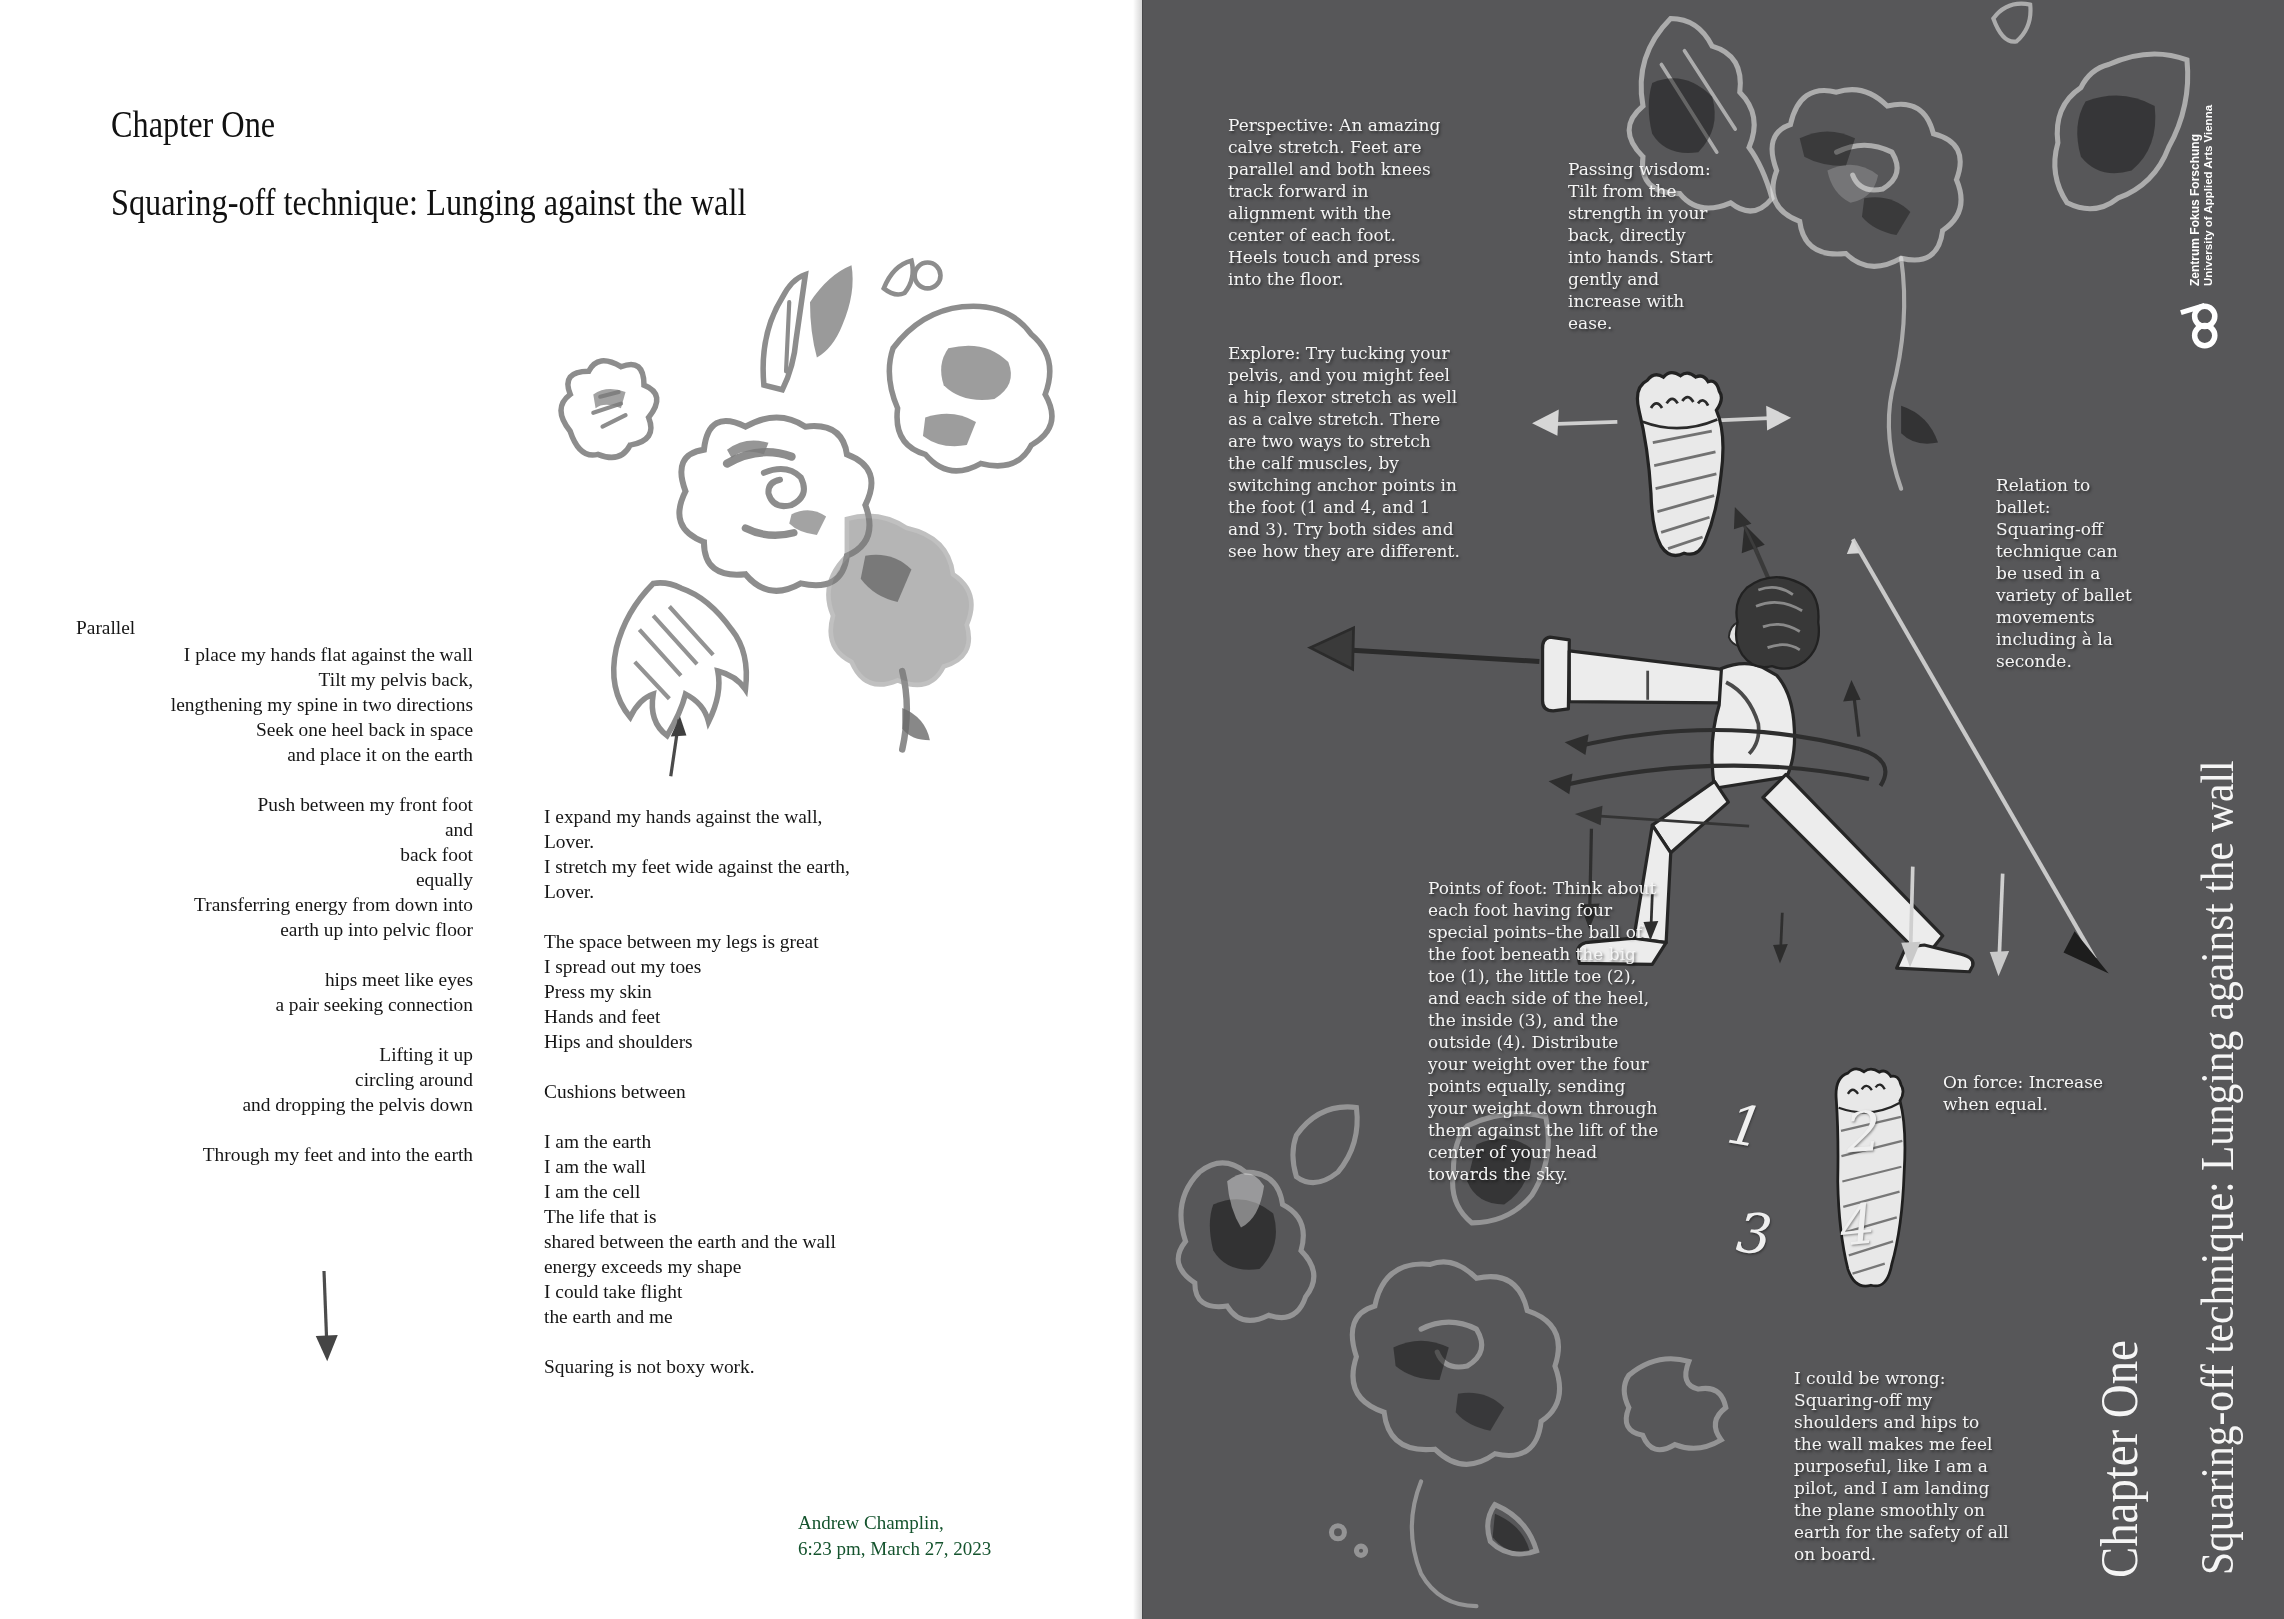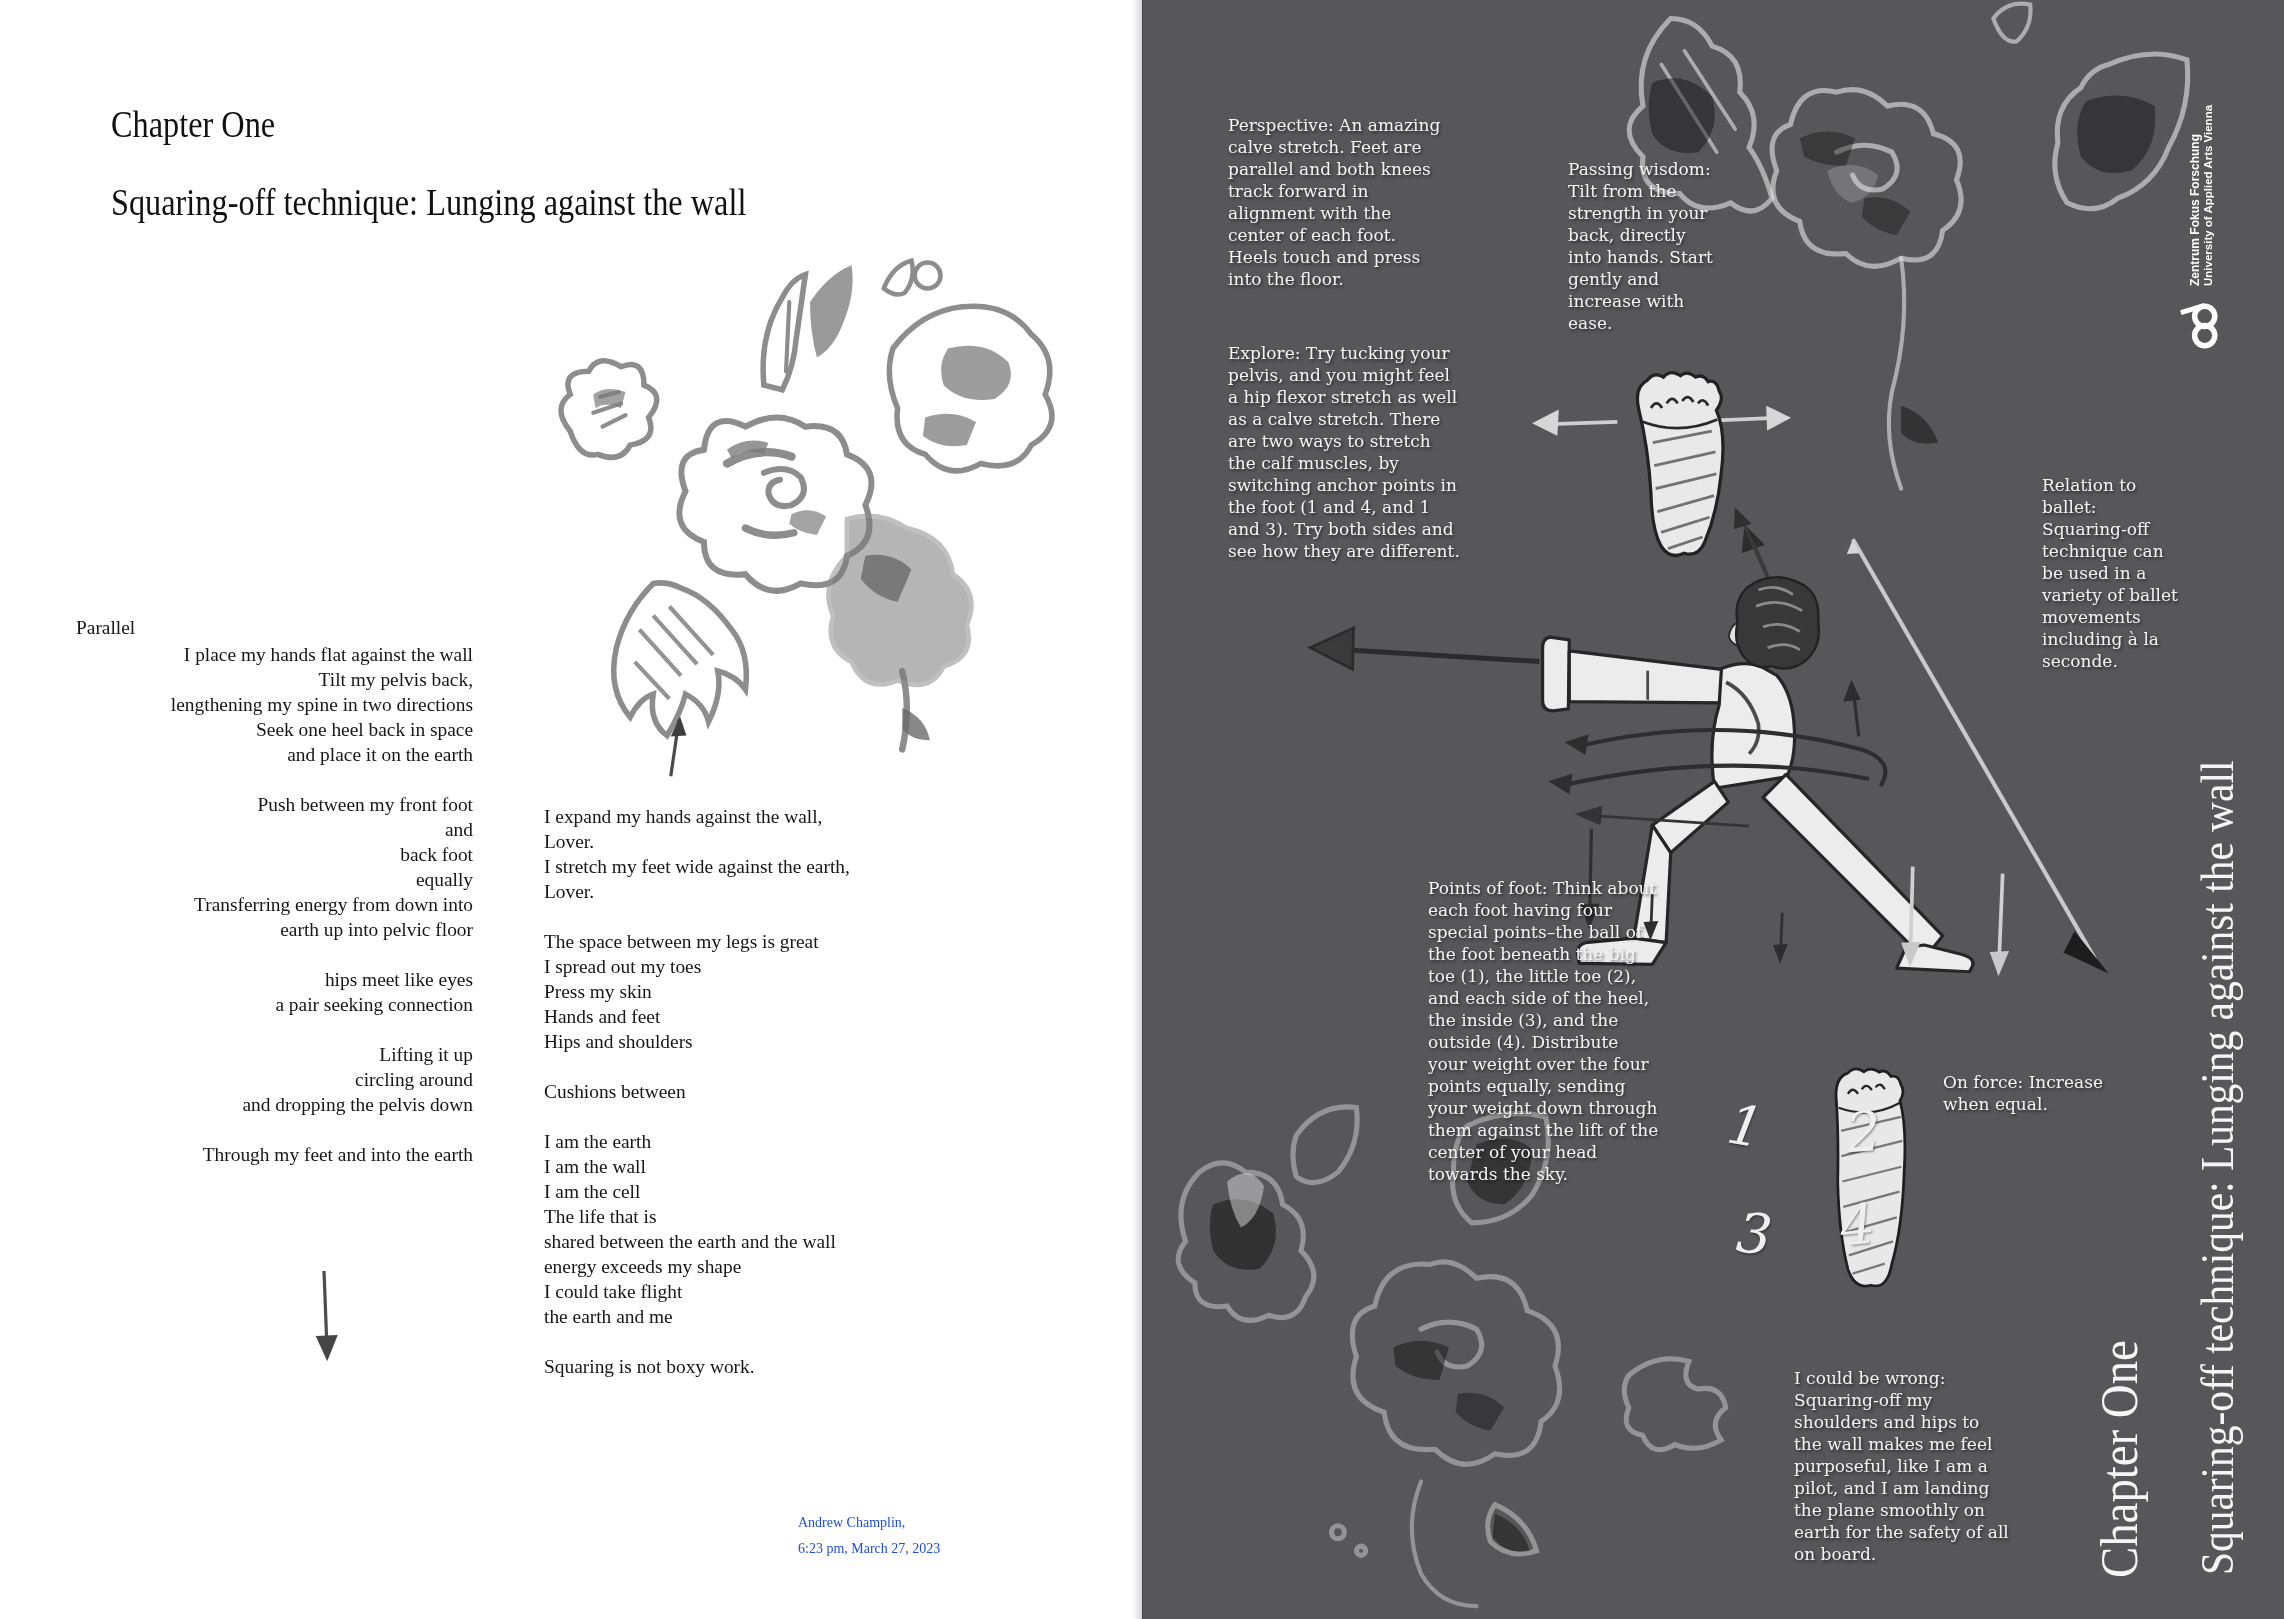--- a/index.html
+++ b/index.html
@@ -13,21 +13,21 @@
   #page-right{left:1142px;width:1142px;background:#575759;color:#f2f2f2;}
   .seam{position:absolute;top:0;left:1133px;width:10px;height:1620px;z-index:5;
     background:linear-gradient(to left, rgba(0,0,0,0.18), rgba(0,0,0,0));}
   .abs{position:absolute;}
   .cond{display:inline-block;transform:scaleX(0.85);transform-origin:left center;white-space:nowrap;}
   h1.heading,h2.heading{margin:0;font-weight:normal;font-family:"Liberation Serif",serif;color:#111;}
   .poem{font-size:19.4px;line-height:25px;white-space:pre-line;font-family:"Liberation Serif",serif;color:#161616;}
   .poem-right{text-align:right;}
   .poem-left{text-align:left;}
   .poem-label{font-size:19.4px;font-family:"Liberation Serif",serif;color:#161616;}
-  .credit{font-size:14px;line-height:26px;font-family:"Liberation Serif",serif;color:#1d4ed8;}
+  .credit{font-size:19px;line-height:26px;font-family:"Liberation Serif",serif;color:#14532d;}
   .annotation{
     position:absolute;font-family:"DejaVu Serif",serif;font-size:17px;line-height:22px;
     color:#f4f4f4;text-shadow:1.4px 1.8px 2.8px rgba(0,0,0,0.5);z-index:3;
   }
   .vertical{position:absolute;transform:rotate(-90deg);color:#f5f5f5;z-index:3;
     display:flex;align-items:center;}
   .vertical .cond{transform:scaleX(0.9);}
   #vertical-chapter{font-size:52px;}
   #vertical-title{font-size:46px;}
   .foot-number{
@@ -295,21 +295,21 @@
     </g>
   </svg>
   <span class="foot-number" style="left:586px;top:1094px;transform:rotate(10deg);">1</span>
   <span class="foot-number" style="left:704px;top:1100px;transform:rotate(-4deg);">2</span>
   <span class="foot-number" style="left:595px;top:1202px;transform:rotate(6deg);">3</span>
   <span class="foot-number" style="left:698px;top:1193px;transform:rotate(-6deg);">4</span>
 
   <div class="annotation" style="left:86px;top:114px;width:221px;">Perspective: An amazing calve stretch. Feet are parallel and both knees track forward in alignment with the center of each foot. Heels touch and press into the floor.</div>
   <div class="annotation" style="left:426px;top:158px;width:152px;">Passing wisdom: Tilt from the strength in your back, directly into hands. Start gently and increase with ease.</div>
   <div class="annotation" style="left:86px;top:342px;width:233px;">Explore: Try tucking your pelvis, and you might feel a hip flexor stretch as well as a calve stretch. There are two ways to stretch the calf muscles, by switching anchor points in the foot (1 and 4, and 1 and 3). Try both sides and see how they are different.</div>
-  <div class="annotation" style="left:900px;top:474px;width:138px;">Relation to ballet: Squaring-off technique can be used in a variety of ballet movements including à la seconde.</div>
+  <div class="annotation" style="left:854px;top:474px;width:138px;">Relation to ballet: Squaring-off technique can be used in a variety of ballet movements including à la seconde.</div>
   <div class="annotation" style="left:286px;top:877px;width:231px;">Points of foot: Think about each foot having four special points–the ball of the foot beneath the big toe (1), the little toe (2), and each side of the heel, the inside (3), and the outside (4). Distribute your weight over the four points equally, sending your weight down through them against the lift of the center of your head towards the sky.</div>
   <div class="annotation" style="left:801px;top:1071px;width:180px;">On force: Increase when equal.</div>
   <div class="annotation" style="left:652px;top:1367px;width:215px;">I could be wrong: Squaring-off my shoulders and hips to the wall makes me feel purposeful, like I am a pilot, and I am landing the plane smoothly on earth for the safety of all on board.</div>
 
   <div class="vertical" id="vertical-chapter" style="left:834px;top:1405px;width:286px;height:60px;">
       <span class="cond">Chapter One</span>
     </div>
   <div class="vertical" id="vertical-title" style="left:614px;top:1081px;width:923px;height:65px;">
       <span class="cond">Squaring-off technique: Lunging against the wall</span>
     </div>

